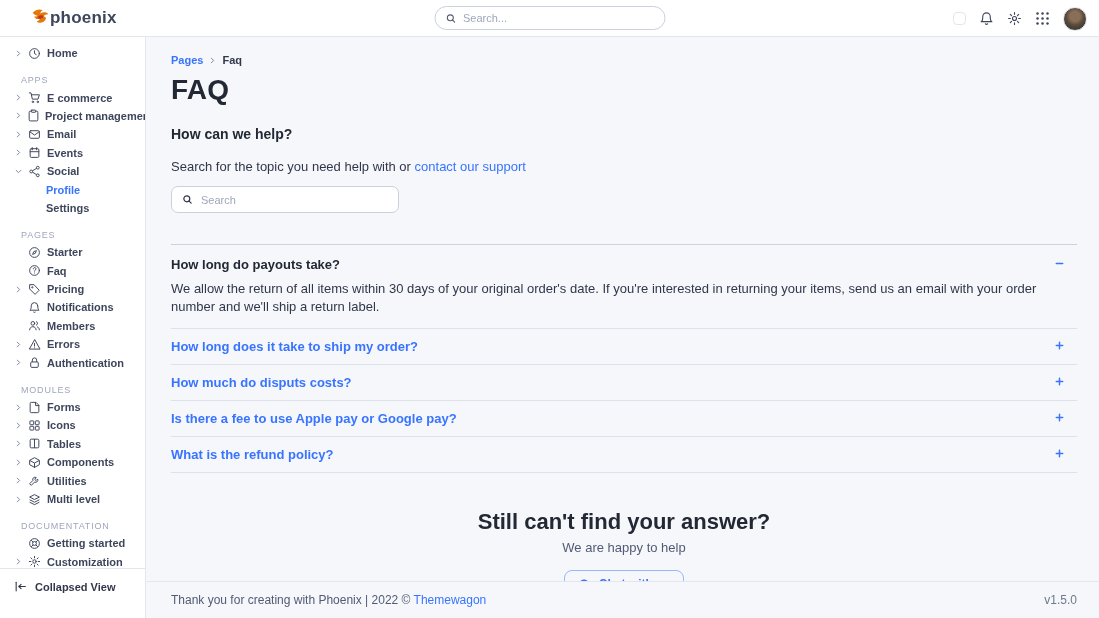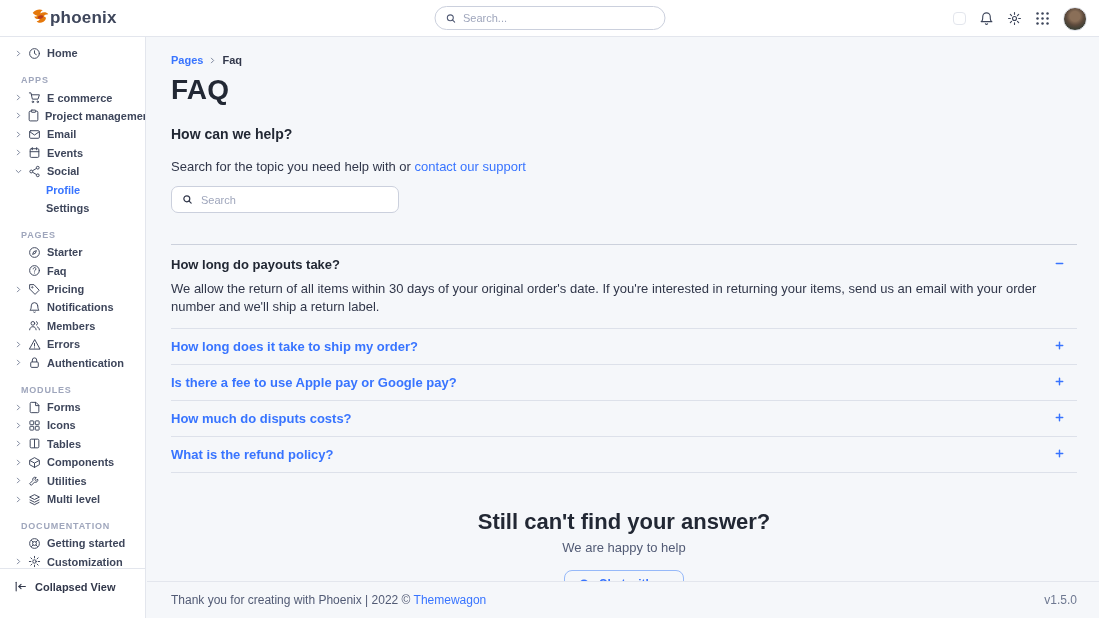--- a/index.html
+++ b/index.html
@@ -34,21 +34,21 @@
     border:1px solid #e3e6ed;
   }
 
   
   .sidebar {
     position:fixed; top:37px; left:0; bottom:0; width:146px;
     background:#fff; border-right:1px solid #e3e6ed; z-index:10;
   }
   .nav-scroll { height:calc(100% - 36px); overflow:hidden; padding-top:7px; }
   .nav-label {
-    margin:13px 0 3px 21px; font-size:9px; font-weight:700;
+    margin:13px 0 3px 21px; font-size:9px; font-weight:400;
     color:#9fa6bc; letter-spacing:.8px;
   }
   .nav-item {
     display:flex; align-items:center; height:18.4px; padding-left:15px; gap:5px;
     cursor:pointer;
   }
   .caret { width:8px; display:flex; color:#6e7891; }
   .caret.empty { visibility:hidden; }
   .nicon { width:14px; display:flex; color:#3e465b; }
   .nav-item .nlabel { font-size:11px; font-weight:600; color:#3e465b; white-space:nowrap; }
@@ -578,32 +578,32 @@
         </div>
         <span class="acc-tog">
           <svg width="11" height="11" viewBox="0 0 24 24" fill="none" stroke="currentColor" stroke-width="3.2" stroke-linecap="round">
               <path d="M12 5v14M5 12h14"></path>
             </svg>
         </span>
       </div>
 
       <div class="acc-row collapsed">
         <div class="acc-main">
-          <div class="acc-q">Is there a fee to use Apple pay or Google pay?</div>
+          <div class="acc-q">How much do disputs costs?</div>
         </div>
         <span class="acc-tog">
           <svg width="11" height="11" viewBox="0 0 24 24" fill="none" stroke="currentColor" stroke-width="3.2" stroke-linecap="round">
               <path d="M12 5v14M5 12h14"></path>
             </svg>
         </span>
       </div>
 
       <div class="acc-row collapsed">
         <div class="acc-main">
-          <div class="acc-q">How much do disputs costs?</div>
+          <div class="acc-q">Is there a fee to use Apple pay or Google pay?</div>
         </div>
         <span class="acc-tog">
           <svg width="11" height="11" viewBox="0 0 24 24" fill="none" stroke="currentColor" stroke-width="3.2" stroke-linecap="round">
               <path d="M12 5v14M5 12h14"></path>
             </svg>
         </span>
       </div>
 
       <div class="acc-row collapsed">
         <div class="acc-main">

